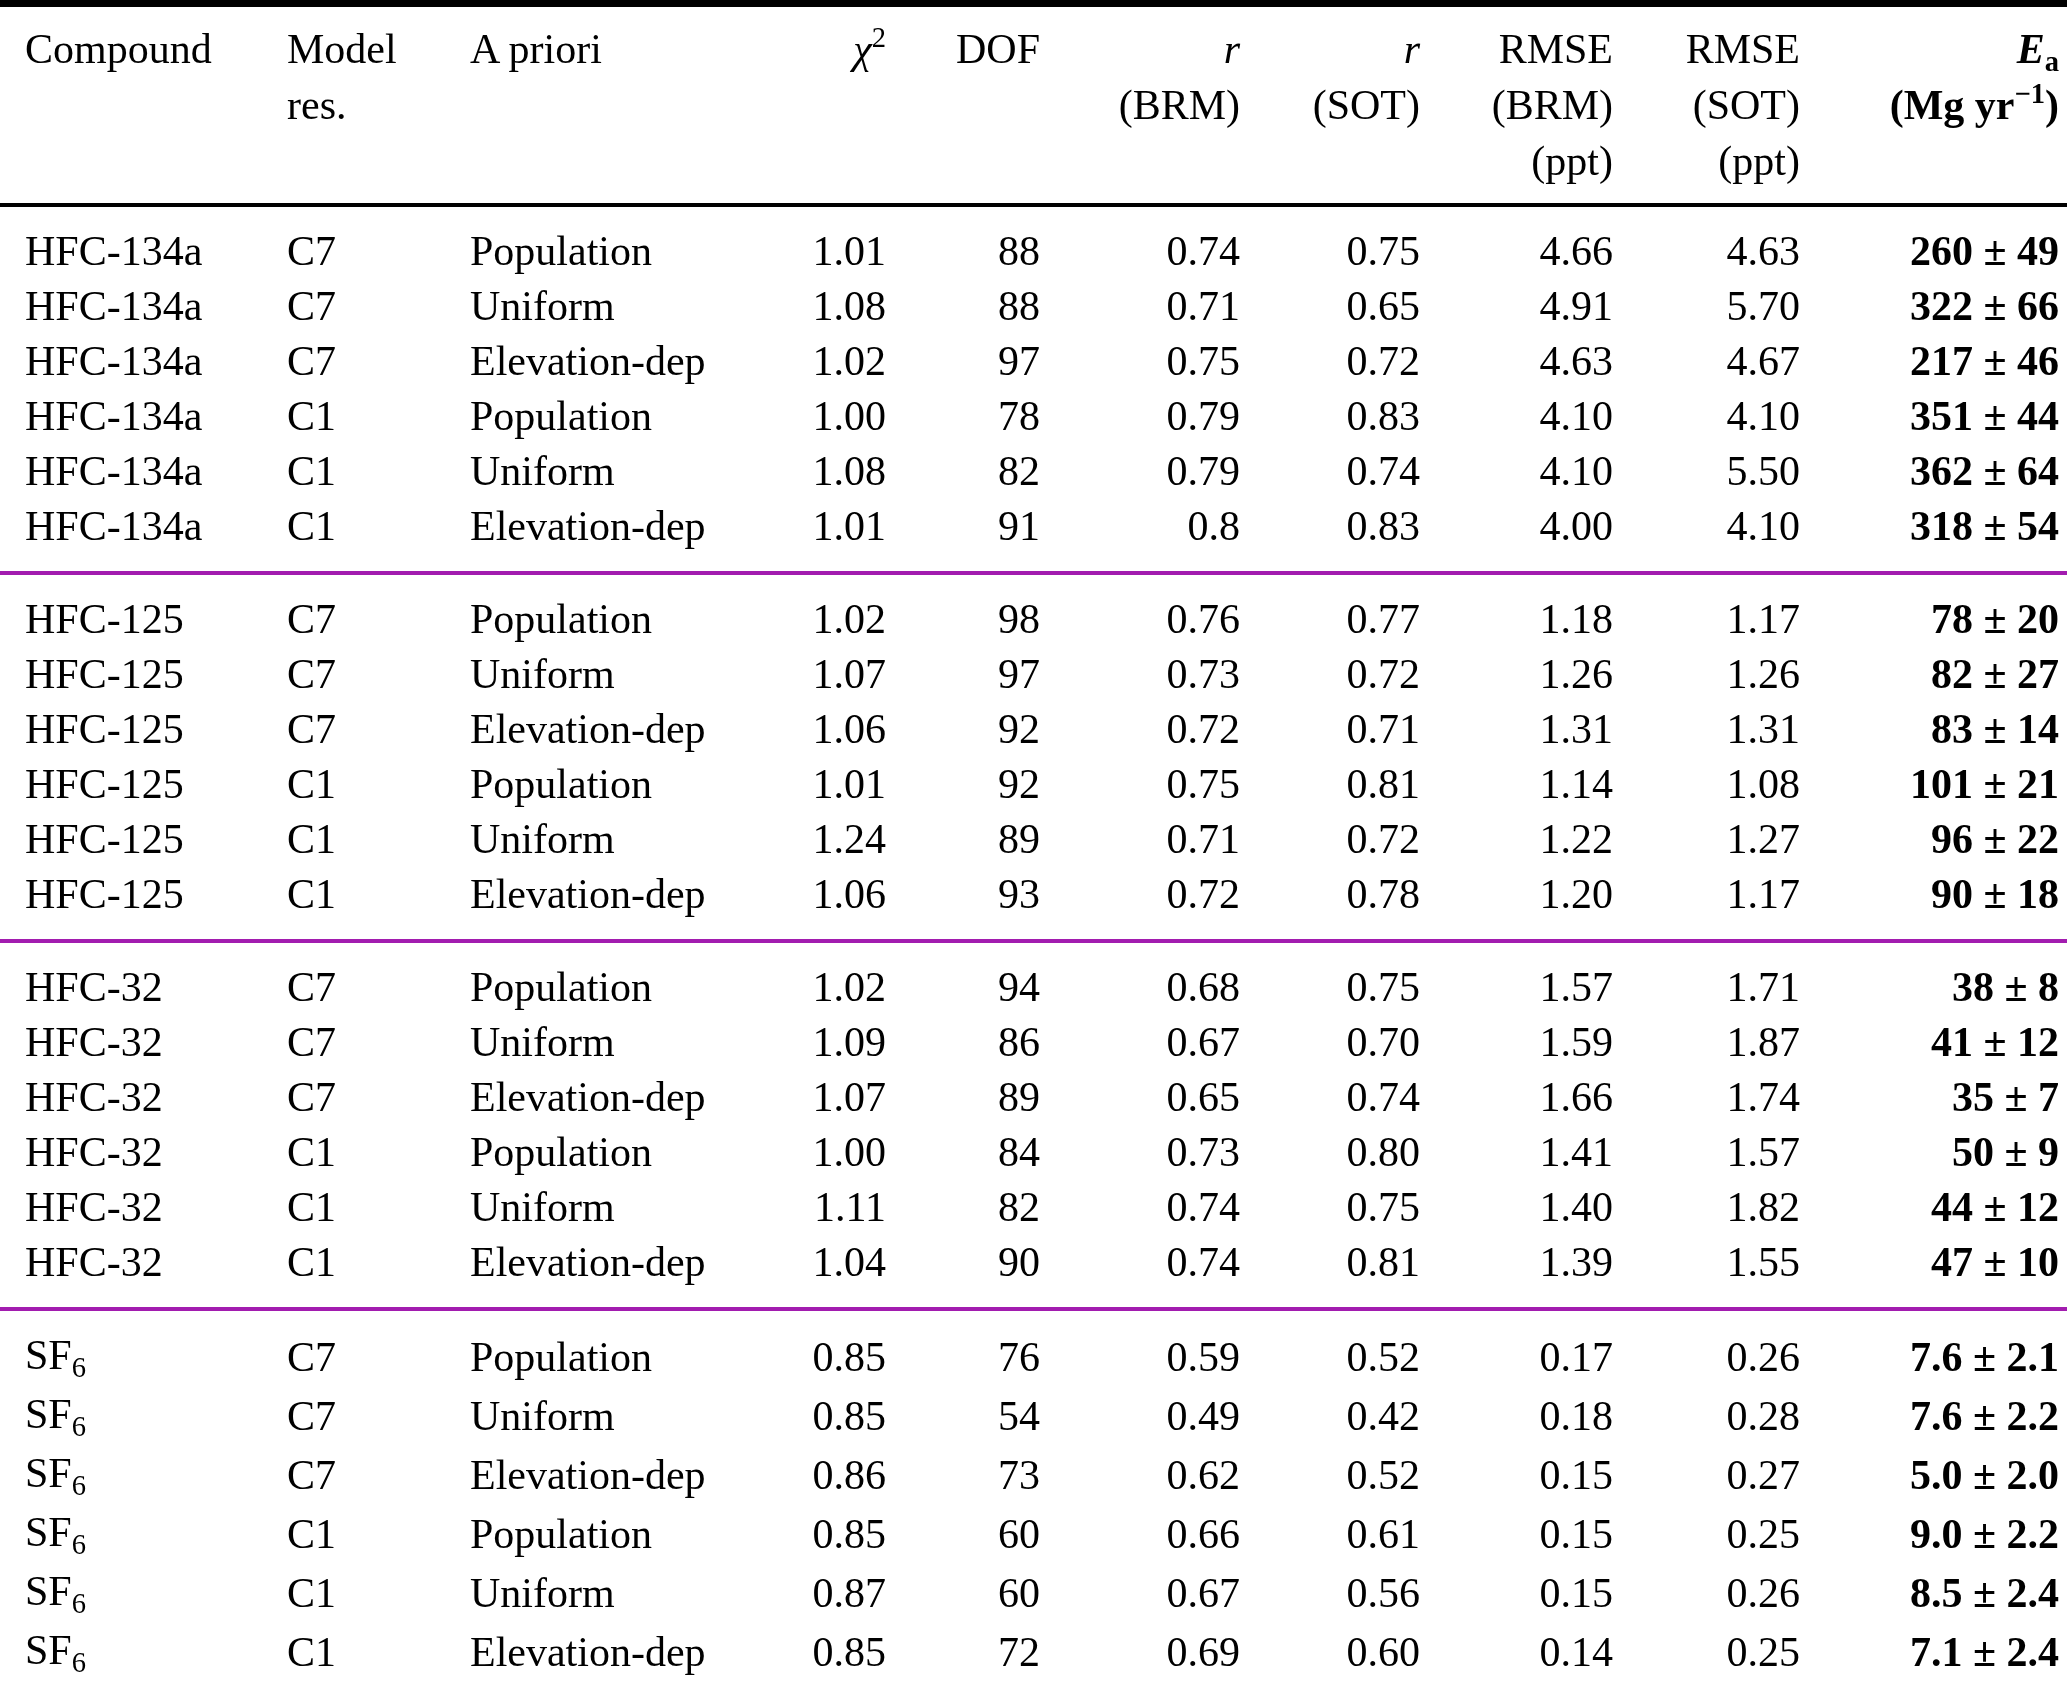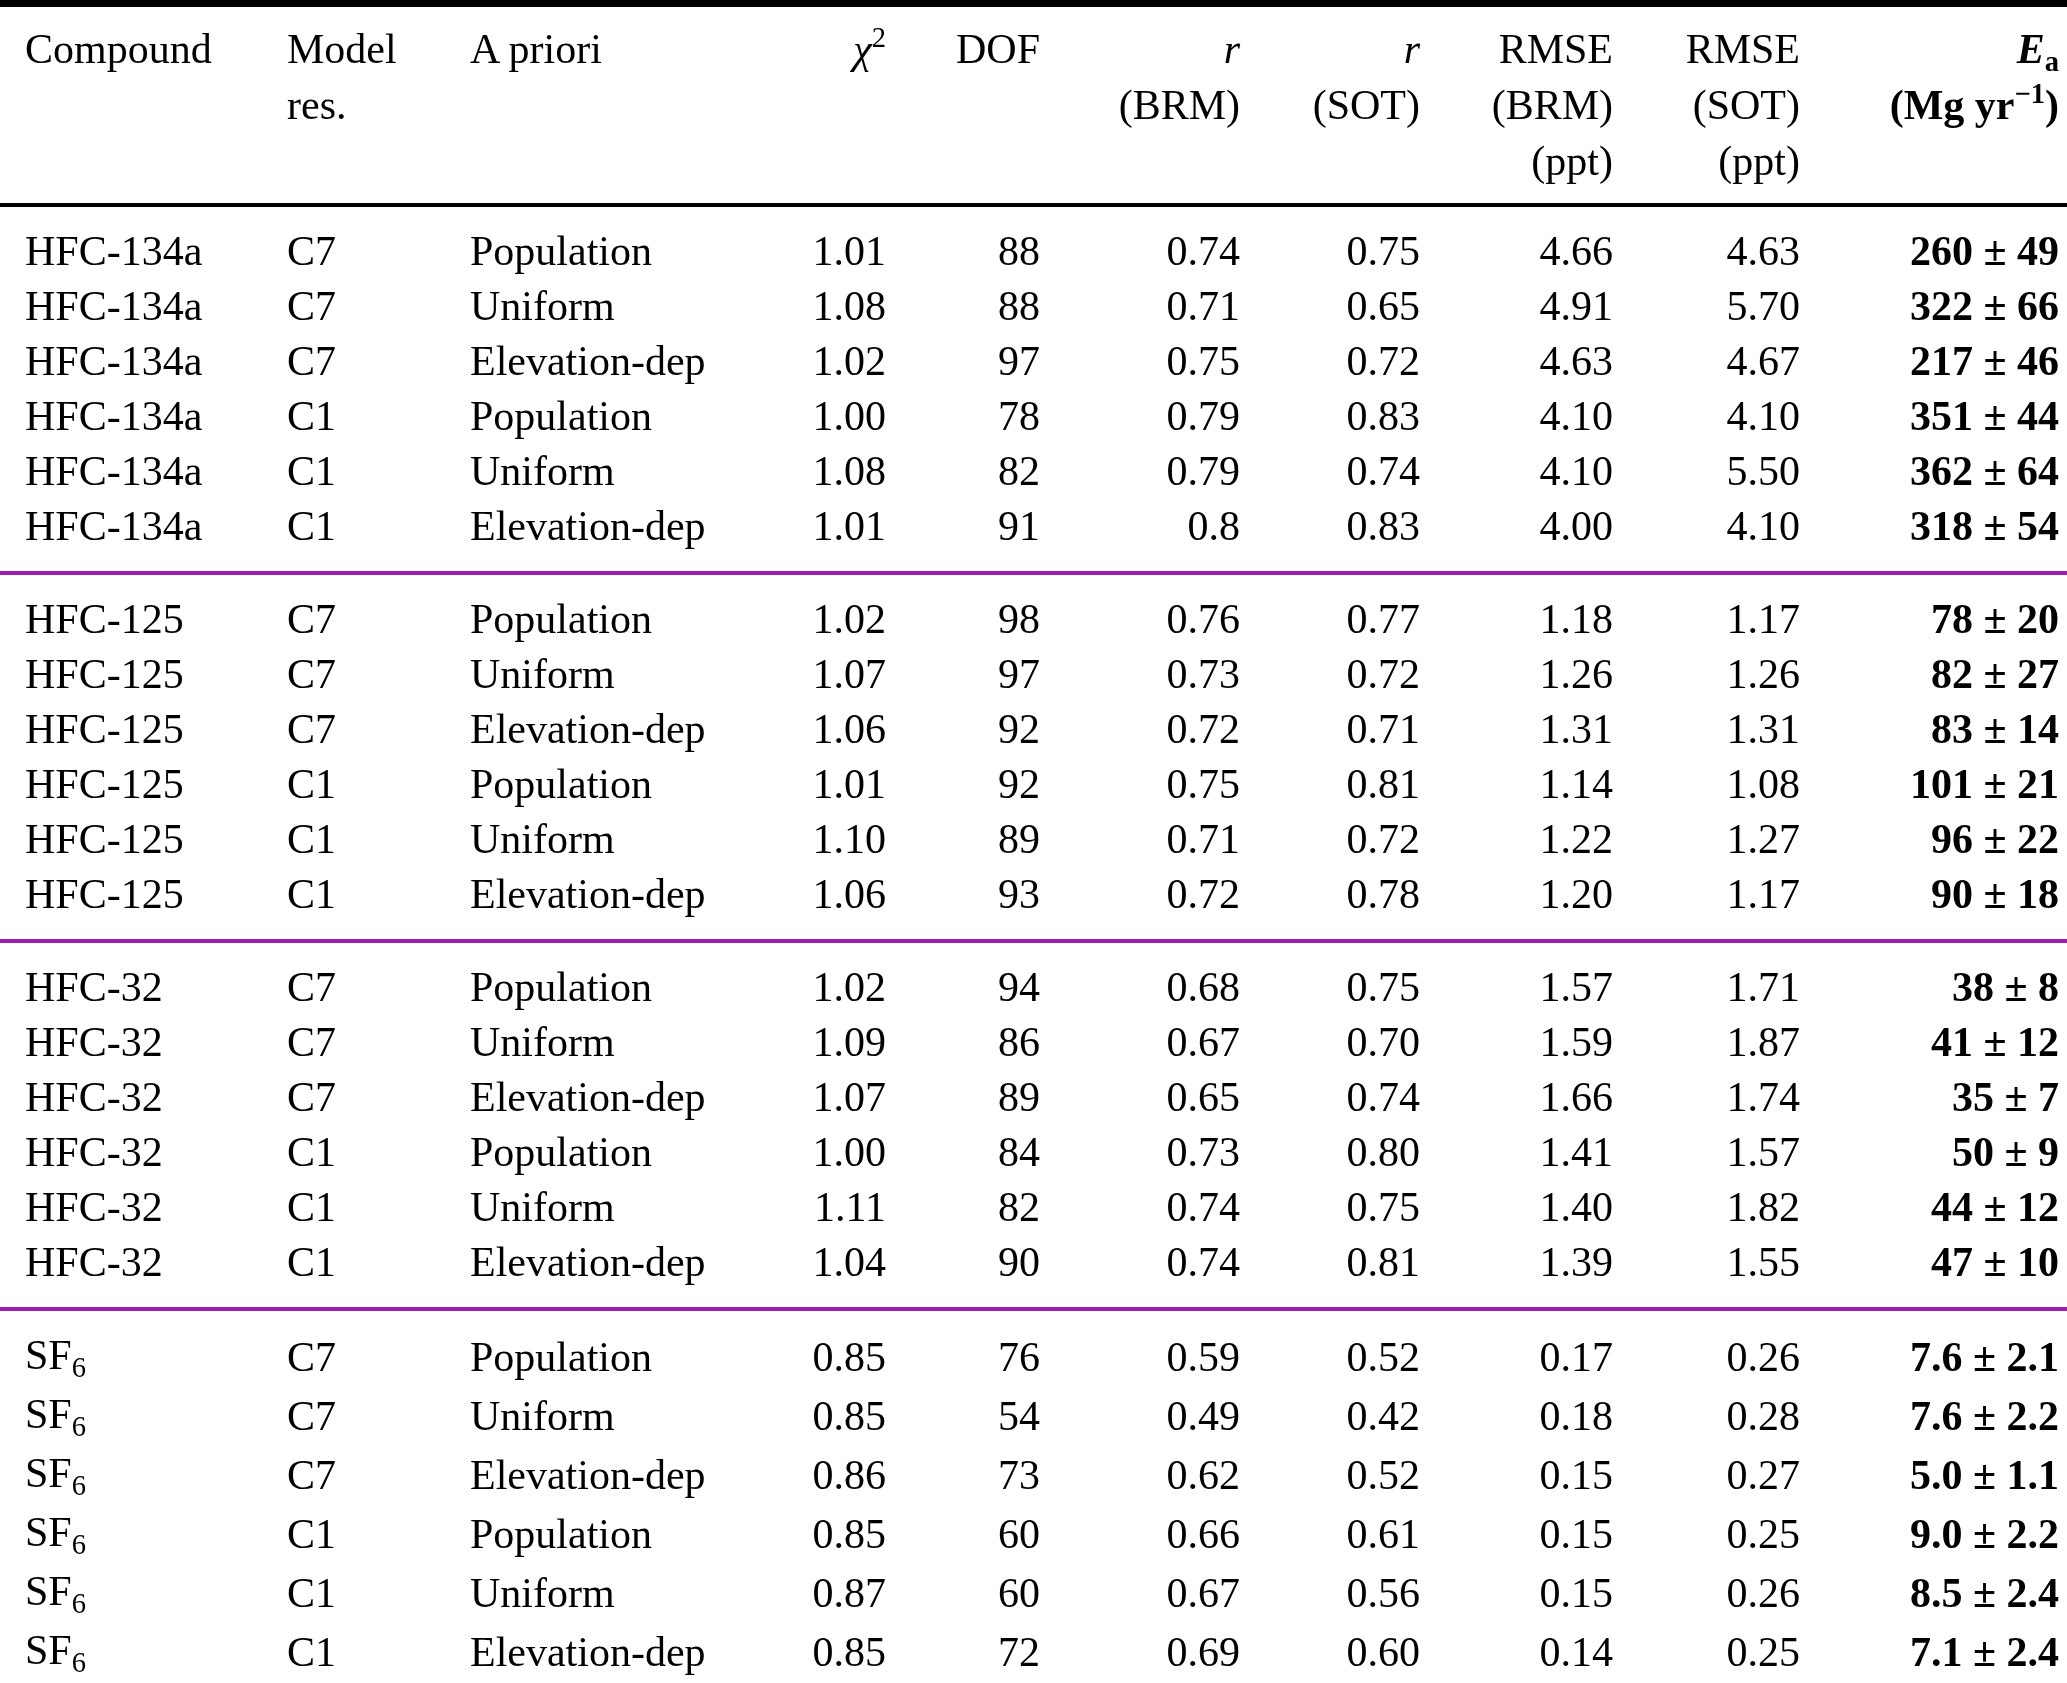--- a/index.html
+++ b/index.html
@@ -234,21 +234,21 @@
         <td class="ar">0.75</td>
         <td class="ar">0.81</td>
         <td class="ar">1.14</td>
         <td class="ar">1.08</td>
         <td class="ar pad-last">101 ± 21</td>
       </tr>
       <tr>
         <td class="al pad-first"><span>HFC-125</span></td>
         <td class="al">C1</td>
         <td class="al">Uniform</td>
-        <td class="ar">1.10</td>
+        <td class="ar">1.24</td>
         <td class="ar">89</td>
         <td class="ar">0.71</td>
         <td class="ar">0.72</td>
         <td class="ar">1.22</td>
         <td class="ar">1.27</td>
         <td class="ar pad-last">96 ± 22</td>
       </tr>
       <tr>
         <td class="al pad-first"><span>HFC-125</span></td>
         <td class="al">C1</td>
@@ -364,21 +364,21 @@
       <tr>
         <td class="al pad-first"><span>SF</span><span class="sub">6</span></td>
         <td class="al">C7</td>
         <td class="al">Elevation-dep</td>
         <td class="ar">0.86</td>
         <td class="ar">73</td>
         <td class="ar">0.62</td>
         <td class="ar">0.52</td>
         <td class="ar">0.15</td>
         <td class="ar">0.27</td>
-        <td class="ar pad-last">5.0 ± 1.1</td>
+        <td class="ar pad-last">5.0 ± 2.0</td>
       </tr>
       <tr>
         <td class="al pad-first"><span>SF</span><span class="sub">6</span></td>
         <td class="al">C1</td>
         <td class="al">Population</td>
         <td class="ar">0.85</td>
         <td class="ar">60</td>
         <td class="ar">0.66</td>
         <td class="ar">0.61</td>
         <td class="ar">0.15</td>

